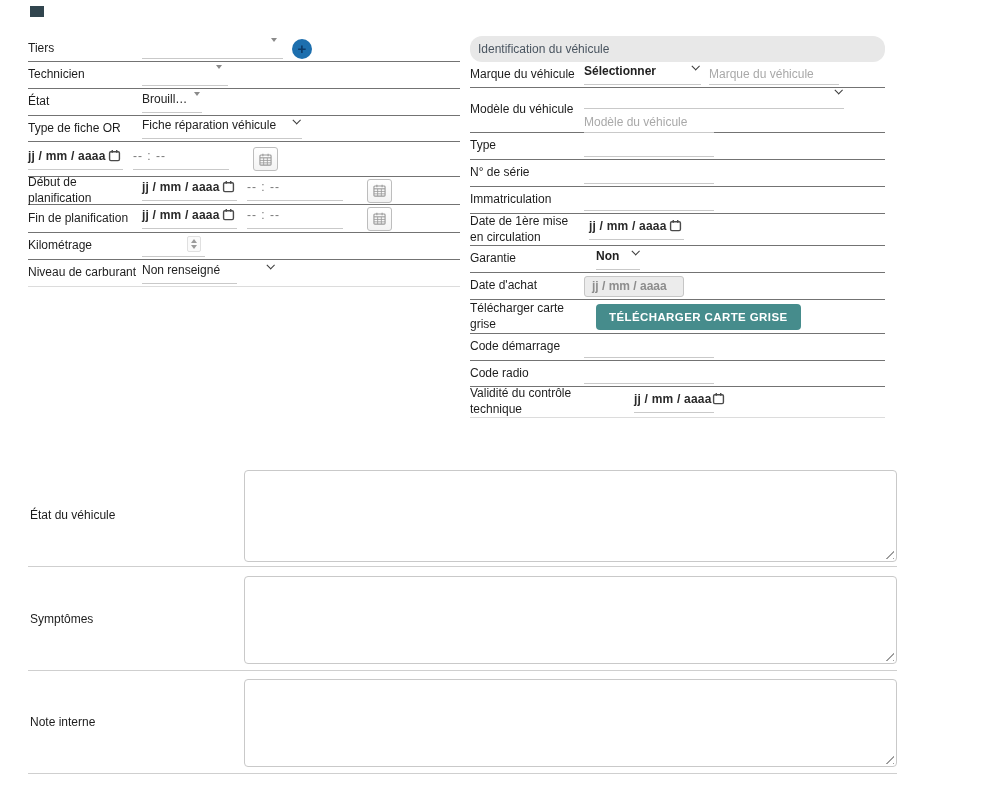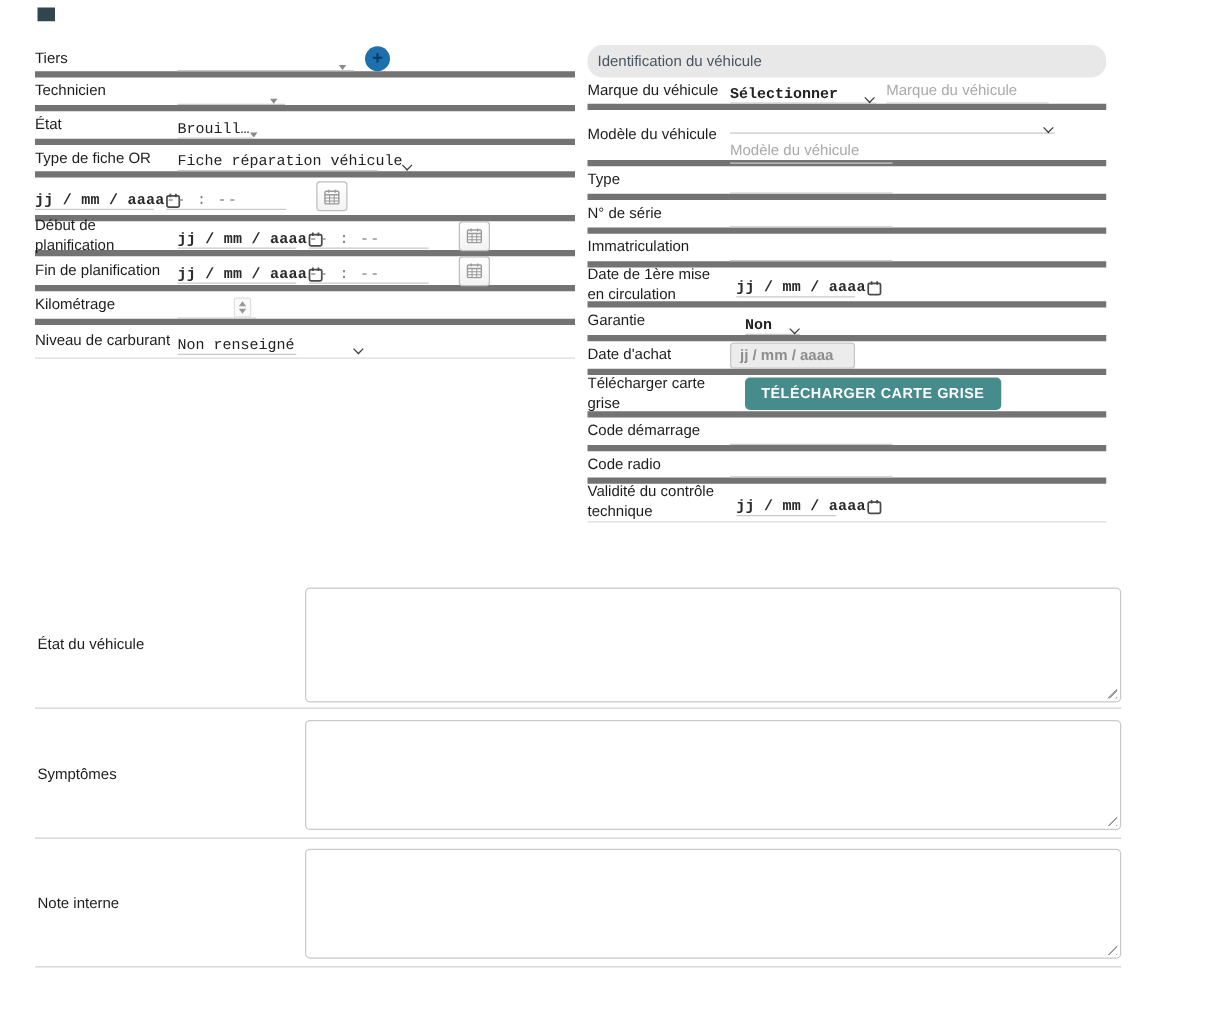--- a/index.html
+++ b/index.html
@@ -8,32 +8,32 @@
     position:relative; width:981px; height:810px; background:#fff;
     font-family:"Liberation Sans", sans-serif; font-size:12px; color:#1f1f1f;
     overflow:hidden;
   }
   .marker { position:absolute; left:30px; top:6px; width:14px; height:11px; background:#31454e; }
 
   .col { position:absolute; top:36px; }
   .col-left  { left:28px;  width:432px; }
   .col-right { left:470px; width:415px; }
 
-  .row { display:flex; align-items:center; border-bottom:5px solid #737373; }
+  .row { display:flex; align-items:center; border-bottom:1px solid #737373; }
   .row:last-child { border-bottom:1px solid #dcdcdc; }
   .lbl { flex:none; width:114px; font-size:12px; color:#1d1d1d; line-height:1.3; padding-right:4px; }
   .ctrl { display:flex; align-items:center; }
 
   .section-head {
     background:#e8e8e8; color:#4a5560; font-size:12px;
     height:24px; display:flex; align-items:center; padding-left:8px;border-radius:12px;
   }
 
   
-  .u { border-bottom:1px solid #c9c9c9; height:21px; display:inline-flex; align-items:flex-end; background:transparent;font-family:Liberation Mono, monospace; }
+  .u { border-bottom:1px solid #c9c9c9; height:21px; display:inline-flex; align-items:flex-start; background:transparent; }
   .txt-input { border:none; border-bottom:1px solid #c9c9c9; height:21px; width:130px; font-family:inherit; font-size:12px; color:#333; background:transparent; outline:none; }
   .txt-input::placeholder { color:#a9a9a9; }
 
   .caret2 { width:0; height:0; border-left:3.5px solid transparent; border-right:3.5px solid transparent; border-top:4px solid #8a8a8a; margin-left:auto; margin-right:6px; }
   .chev { width:6px; height:6px; border-right:1.7px solid #3c3c3c; border-bottom:1.7px solid #3c3c3c; transform:rotate(45deg) translateY(-1px); flex:none; }
 
   .sel-text { font-size:12px; color:#222; white-space:nowrap; }
   .date-text { font-size:12px; font-weight:600; color:#2a2a2a; white-space:nowrap; letter-spacing:0.2px; }
   .time-text { font-size:12px; color:#7a7a7a; white-space:nowrap; letter-spacing:1px; }
 
@@ -325,21 +325,21 @@
     <div class="row" style="height:27px;">
       <div class="lbl">Code démarrage</div>
       <input class="txt-input" style="">
     </div>
 
     <div class="row" style="height:26px;">
       <div class="lbl">Code radio</div>
       <input class="txt-input" style="">
     </div>
 
-    <div class="row" style="height:31px;">
+    <div class="row" style="height:31px;gap:45px;">
       <div class="lbl">Validité du contrôle technique</div>
       <div class="ctrl" style="padding-left:5px;">
         <span class="u" style="width:80px;">
           <span class="date-text">jj / mm / aaaa</span>
           <svg class="cal-svg" width="13" height="13" viewBox="0 0 14 14">
               <rect x="1.7" y="3" width="10.6" height="9.5" rx="1.4" fill="none" stroke="#4a4a4a" stroke-width="1.5"></rect>
               <line x1="4.6" y1="1" x2="4.6" y2="4" stroke="#4a4a4a" stroke-width="1.5"></line>
               <line x1="9.4" y1="1" x2="9.4" y2="4" stroke="#4a4a4a" stroke-width="1.5"></line>
             </svg>
         </span>

